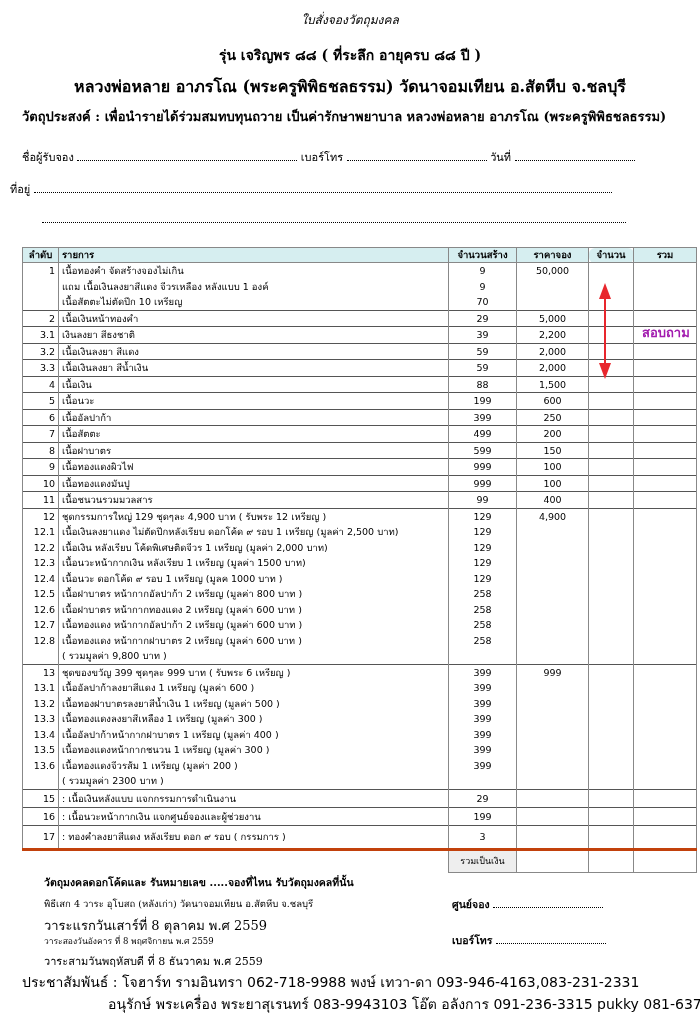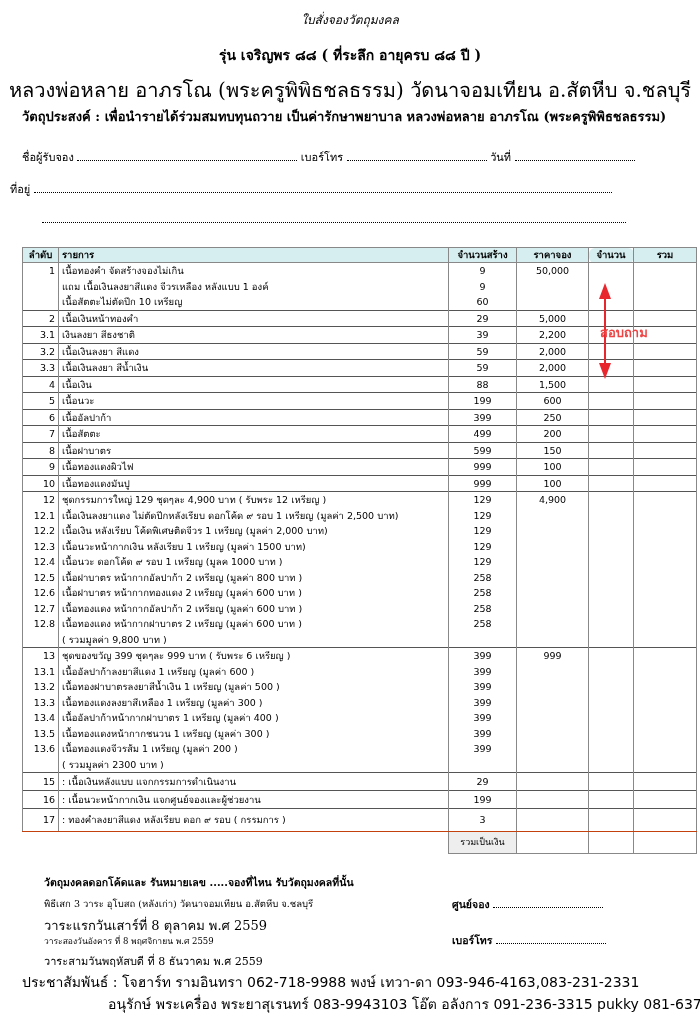--- a/index.html
+++ b/index.html
@@ -2,44 +2,44 @@
 <html><head>
 <meta charset="utf-8">
 <style>
   html, body { margin:0; padding:0; background:#ffffff; }
   body { width:700px; height:1021px; position:relative; overflow:hidden;
          font-family:"DejaVu Sans", sans-serif; color:#000; }
   .abs { position:absolute; white-space:nowrap; }
   .center { left:0; width:700px; text-align:center; }
   #subtitle { top:10px; font-size:12px; font-style:italic; font-family:"DejaVu Serif", serif; }
   #title { top:44px; font-size:14px; font-weight:bold; font-family:"DejaVu Serif", serif; }
-  #line2 { top:74px; font-size:20px; font-weight:normal; font-family:"DejaVu Serif", serif; }
+  #line2 { top:74px; font-size:16px; font-weight:bold; font-family:"DejaVu Serif", serif; }
   #purpose { top:106px; left:22px; font-size:13px; font-weight:bold; font-family:"DejaVu Serif", serif; }
   .field-row { font-size:11px; font-family:"DejaVu Serif", serif; }
   .dots { display:inline-block; border-bottom:1px dotted #000; height:10px; vertical-align:baseline; }
 
   table.main { position:absolute; left:22px; top:247px; border-collapse:collapse;
                font-size:9.5px; font-family:"DejaVu Sans", sans-serif; }
   table.main td, table.main th { padding:0 3px; height:15.5px; line-height:15.5px; vertical-align:top; }
   table.main th { background:#d6eef0; font-weight:bold; font-size:9.5px; border:1px solid #888; height:14px; line-height:14px; }
   .c-no { width:29px; text-align:right; border-left:1px solid #888; border-right:1px solid #888; }
   .c-item { width:383px; text-align:left; border-right:1px solid #888; }
   .c-qty { width:61px; text-align:center; border-right:1px solid #888; }
   .c-price { width:65px; text-align:center; border-right:1px solid #888; }
   .c-count { width:38px; border-right:1px solid #888; }
   .c-sum { width:56px; border-right:1px solid #888; }
   tr.sep td { border-top:1px solid #555; }
-  tr.last td { border-bottom:1px solid #c2410c; }
+  tr.last td { border-bottom:3px solid #c2410c; }
   td.sub { padding:0 3px;margin-left:20px; }
   .sub-line { display:block; height:15.5px; line-height:15.5px; }
   .total-label { background:#eeeeee; text-align:center; border:1px solid #888; }
   .nob { border-left:none !important; border-right:none !important; }
 
   #arrow { position:absolute; left:598px; top:283px; width:14px; height:96px; }
-  #inquiry { top:322px; left:600px; font-size:13px; color:#ef4444; font-weight:bold; font-family:"DejaVu Sans", sans-serif; }
+  #inquiry { top:322px; left:642px; font-size:13px; color:#a21caf; font-weight:bold; font-family:"DejaVu Sans", sans-serif; }
 
   .foot { font-size:10px; font-family:"DejaVu Serif", serif; }
   .foot-b { font-weight:bold; font-size:10.5px; }
   .contact { font-size:14px; font-family:"DejaVu Sans", sans-serif; }
 </style>
 </head>
 <body>
 
 <div class="abs center" id="subtitle">ใบสั่งจองวัตถุมงคล</div>
 <div class="abs center" id="title">รุ่น เจริญพร ๘๘ ( ที่ระลึก อายุครบ ๘๘ ปี )</div>
@@ -77,21 +77,21 @@
       <tr class="sep">
         <td class="c-no">1</td>
         <td class="c-item sub">
           <span class="sub-line">เนื้อทองคำ จัดสร้างจองไม่เกิน</span>
           <span class="sub-line">แถม เนื้อเงินลงยาสีแดง จีวรเหลือง หลังแบบ 1 องค์</span>
           <span class="sub-line">เนื้อสัตตะไม่ตัดปีก 10 เหรียญ</span>
         </td>
         <td class="c-qty sub">
           <span class="sub-line">9</span>
           <span class="sub-line">9</span>
-          <span class="sub-line">60</span>
+          <span class="sub-line">70</span>
         </td>
         <td class="c-price">50,000</td>
         <td class="c-count"></td>
         <td class="c-sum"></td>
       </tr>
       <tr class="sep">
         <td class="c-no">2</td>
         <td class="c-item sub">
           <span class="sub-line">เนื้อเงินหน้าทองคำ</span>
         </td>
@@ -212,20 +212,32 @@
       </tr>
       <tr class="sep">
         <td class="c-no">10</td>
         <td class="c-item sub">
           <span class="sub-line">เนื้อทองแดงมันปู</span>
         </td>
         <td class="c-qty sub">
           <span class="sub-line">999</span>
         </td>
         <td class="c-price">100</td>
+        <td class="c-count"></td>
+        <td class="c-sum"></td>
+      </tr>
+      <tr class="sep">
+        <td class="c-no">11</td>
+        <td class="c-item sub">
+          <span class="sub-line">เนื้อชนวนรวมมวลสาร</span>
+        </td>
+        <td class="c-qty sub">
+          <span class="sub-line">99</span>
+        </td>
+        <td class="c-price">400</td>
         <td class="c-count"></td>
         <td class="c-sum"></td>
       </tr>
       <tr class="sep">
         <td class="c-no sub" style="text-align: right;">
           <span class="sub-line">12</span>
           <span class="sub-line">12.1</span>
           <span class="sub-line">12.2</span>
           <span class="sub-line">12.3</span>
           <span class="sub-line">12.4</span>
@@ -334,21 +346,21 @@
 </table>
 
 <svg id="arrow" viewBox="0 0 14 96">
   <polygon points="7,0 13,16 1,16" fill="#e8262d"></polygon>
   <rect x="6" y="14" width="2" height="68" fill="#e8262d"></rect>
   <polygon points="7,96 13,80 1,80" fill="#e8262d"></polygon>
 </svg>
 <div class="abs" id="inquiry">สอบถาม</div>
 
 <div class="abs foot foot-b" style="top:874px; left:44px;">วัตถุมงคลดอกโค้ดและ รันหมายเลข     .....จองที่ไหน รับวัตถุมงคลที่นั้น</div>
-<div class="abs foot" style="top:896px; left:44px; font-size:9.5px;">พิธีเสก 3 วาระ อุโบสถ (หลังเก่า) วัดนาจอมเทียน อ.สัตหีบ  จ.ชลบุรี</div>
+<div class="abs foot" style="top:896px; left:44px; font-size:9.5px;">พิธีเสก 4 วาระ อุโบสถ (หลังเก่า) วัดนาจอมเทียน อ.สัตหีบ  จ.ชลบุรี</div>
 <div class="abs foot" style="top:915px; left:44px; font-size:13px;">วาระแรกวันเสาร์ที่ 8 ตุลาคม  พ.ศ 2559</div>
 <div class="abs foot" style="top:934px; left:44px; font-size:8.5px;">วาระสองวันอังคาร ที่ 8 พฤศจิกายน  พ.ศ 2559</div>
 <div class="abs foot" style="top:952px; left:44px; font-size:11px;">วาระสามวันพฤหัสบดี ที่ 8 ธันวาคม  พ.ศ 2559</div>
 
 <div class="abs foot foot-b" style="top:896px; left:452px;">
   <span>ศูนย์จอง</span>
   <span class="dots" style="width:110px;"></span>
 </div>
 <div class="abs foot foot-b" style="top:932px; left:452px;">
   <span>เบอร์โทร</span>

